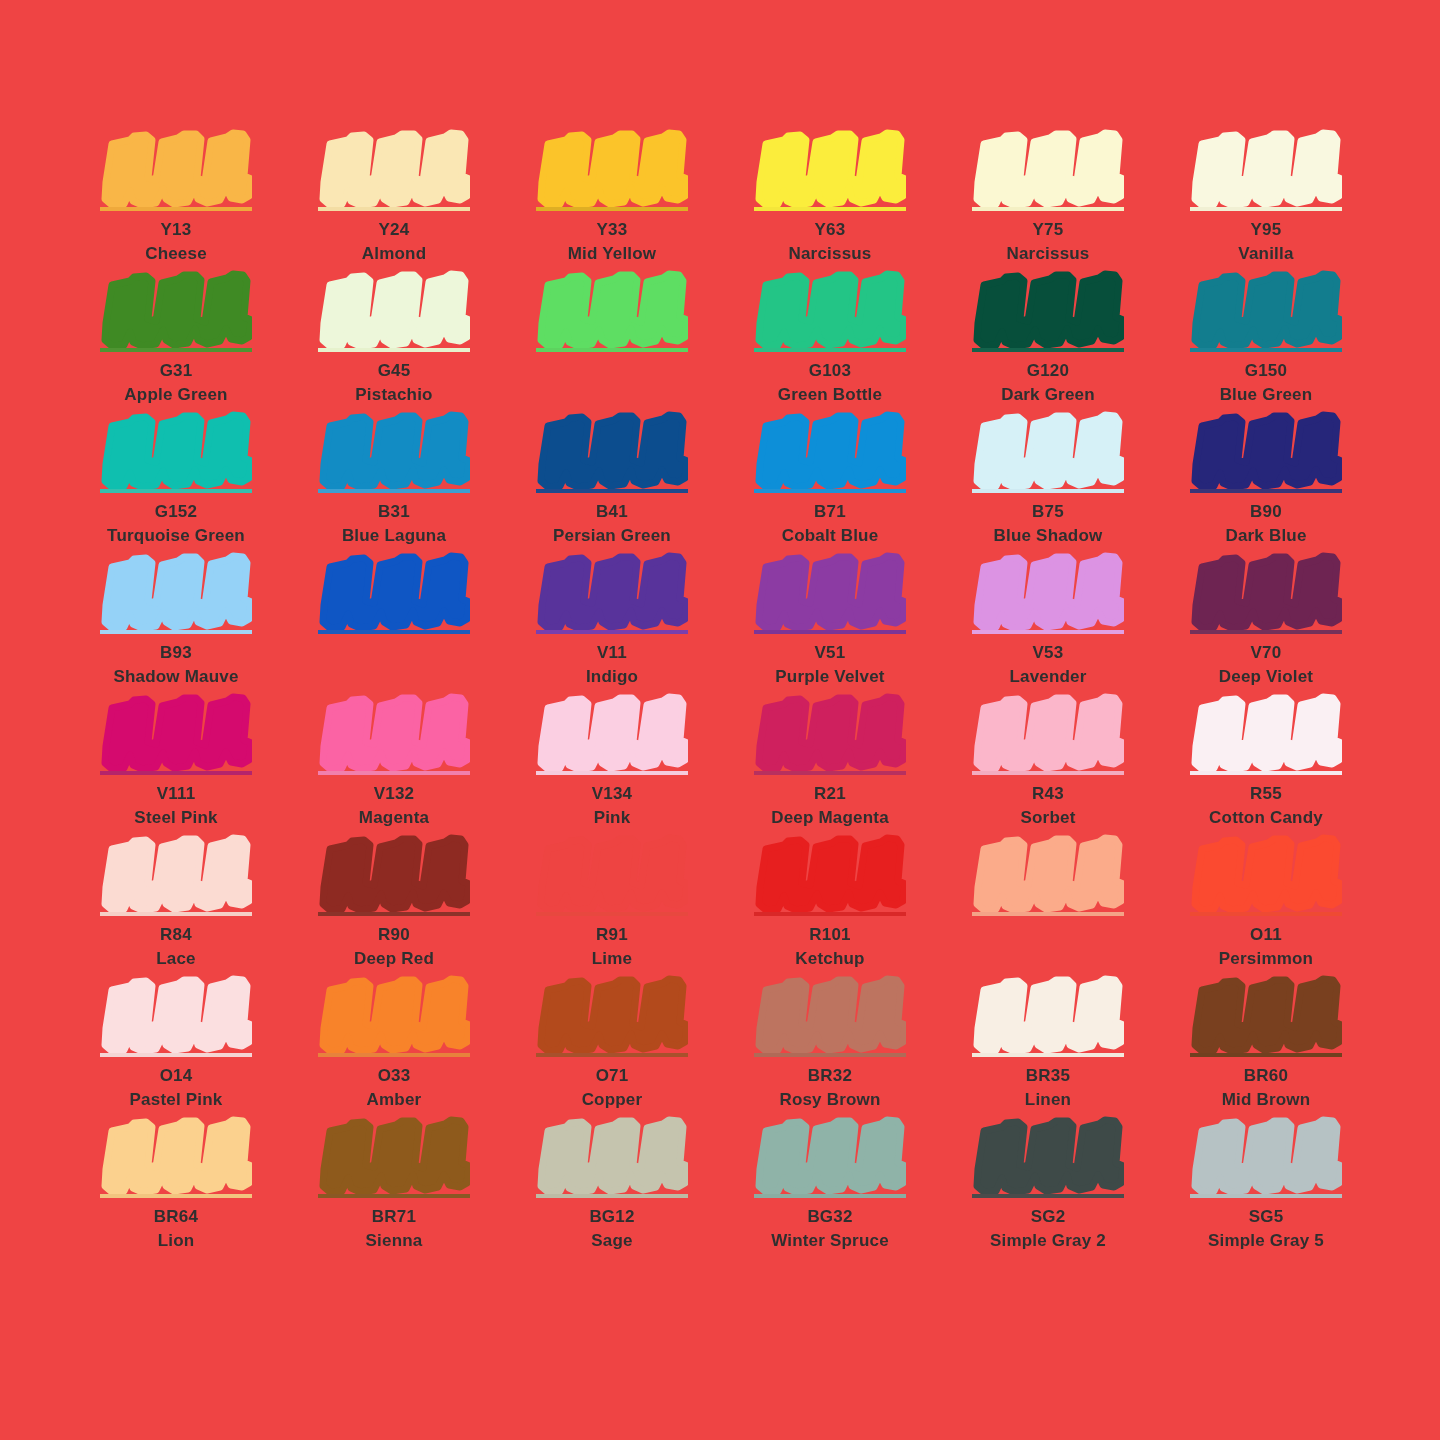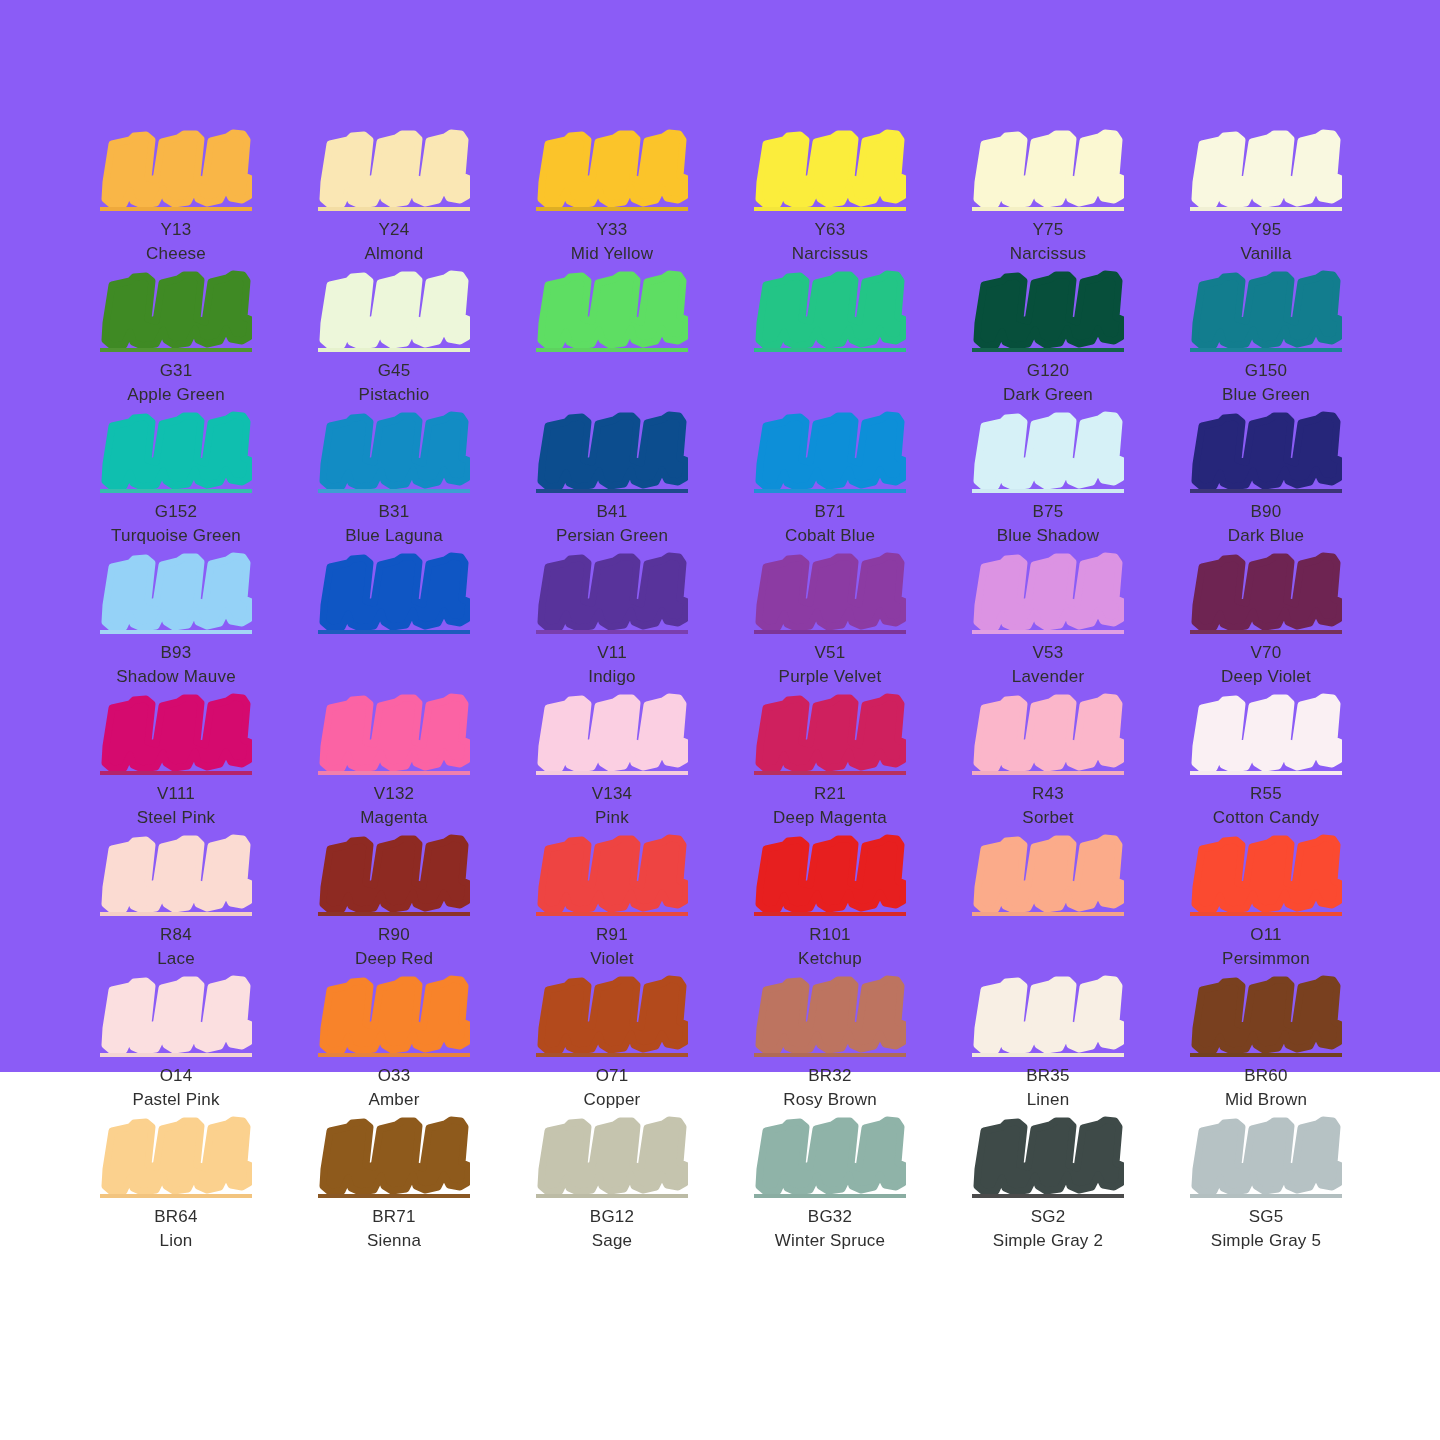--- a/index.html
+++ b/index.html
@@ -12,22 +12,23 @@
     width: 1440px;
     height: 1440px;
     font-family: "Liberation Sans", "DejaVu Sans", sans-serif;
     -webkit-font-smoothing: antialiased;
     overflow: hidden;
   }
 
   #chart {
     position: relative;
     width: 1440px;
-    height: 1072px;
-    background: #8b5cf6;
+    height: 1440px;
+    background: #ef4444;
+    font-weight: bold;
   }
 
   .swatch-grid {
     position: absolute;
     left: 100px;
     top: 126px;
     width: 1240px;
     display: grid;
     grid-template-columns: repeat(6, 152px);
     column-gap: 66px;
@@ -197,20 +198,24 @@
           <div class="baseline" style="background: rgb(93, 211, 95);"></div>
         </div>
       </div>
       <div class="swatch">
         <div class="stroke-area">
           <svg class="stroke-svg" viewBox="0 0 152 82" preserveAspectRatio="none">
             <path d="M6,56 L12,18 L30,14 L34,10 L46,9 L52,14 L48,52 L56,54 L62,16 L78,12 L84,8 L96,8 L101,13 L97,52 L105,55 L111,15 L127,11 L133,7 L143,8 L147,14 L144,50 L151,53 L149,70 L142,74 L131,72 L126,62 L120,74 L107,77 L98,73 L95,62 L88,76 L74,78 L66,73 L63,63 L56,77 L42,79 L33,75 L30,65 L24,78 L12,79 L5,73 Z" fill="#23c586" stroke="#23c586" stroke-width="7" stroke-linejoin="round" stroke-linecap="round"></path>
           </svg>
           <div class="baseline" style="background: rgb(43, 191, 134);"></div>
         </div>
+        <div class="labels">
+          <span class="code">G103</span>
+          <span class="name">Green Bottle</span>
+        </div>
       </div>
       <div class="swatch">
         <div class="stroke-area">
           <svg class="stroke-svg" viewBox="0 0 152 82" preserveAspectRatio="none">
             <path d="M6,56 L12,18 L30,14 L34,10 L46,9 L52,14 L48,52 L56,54 L62,16 L78,12 L84,8 L96,8 L101,13 L97,52 L105,55 L111,15 L127,11 L133,7 L143,8 L147,14 L144,50 L151,53 L149,70 L142,74 L131,72 L126,62 L120,74 L107,77 L98,73 L95,62 L88,76 L74,78 L66,73 L63,63 L56,77 L42,79 L33,75 L30,65 L24,78 L12,79 L5,73 Z" fill="#074f3b" stroke="#074f3b" stroke-width="7" stroke-linejoin="round" stroke-linecap="round"></path>
           </svg>
           <div class="baseline" style="background: rgb(20, 98, 75);"></div>
         </div>
         <div class="labels">
           <span class="code">G120</span>
@@ -467,21 +472,21 @@
       </div>
       <div class="swatch">
         <div class="stroke-area">
           <svg class="stroke-svg" viewBox="0 0 152 82" preserveAspectRatio="none">
             <path d="M6,56 L12,18 L30,14 L34,10 L46,9 L52,14 L48,52 L56,54 L62,16 L78,12 L84,8 L96,8 L101,13 L97,52 L105,55 L111,15 L127,11 L133,7 L143,8 L147,14 L144,50 L151,53 L149,70 L142,74 L131,72 L126,62 L120,74 L107,77 L98,73 L95,62 L88,76 L74,78 L66,73 L63,63 L56,77 L42,79 L33,75 L30,65 L24,78 L12,79 L5,73 Z" fill="#ee4442" stroke="#ee4442" stroke-width="7" stroke-linejoin="round" stroke-linecap="round"></path>
           </svg>
           <div class="baseline" style="background: rgb(232, 72, 63);"></div>
         </div>
         <div class="labels">
           <span class="code">R91</span>
-          <span class="name">Violet</span>
+          <span class="name">Lime</span>
         </div>
       </div>
       <div class="swatch">
         <div class="stroke-area">
           <svg class="stroke-svg" viewBox="0 0 152 82" preserveAspectRatio="none">
             <path d="M6,56 L12,18 L30,14 L34,10 L46,9 L52,14 L48,52 L56,54 L62,16 L78,12 L84,8 L96,8 L101,13 L97,52 L105,55 L111,15 L127,11 L133,7 L143,8 L147,14 L144,50 L151,53 L149,70 L142,74 L131,72 L126,62 L120,74 L107,77 L98,73 L95,62 L88,76 L74,78 L66,73 L63,63 L56,77 L42,79 L33,75 L30,65 L24,78 L12,79 L5,73 Z" fill="#e71f1f" stroke="#e71f1f" stroke-width="7" stroke-linejoin="round" stroke-linecap="round"></path>
           </svg>
           <div class="baseline" style="background: rgb(217, 40, 40);"></div>
         </div>
         <div class="labels">

